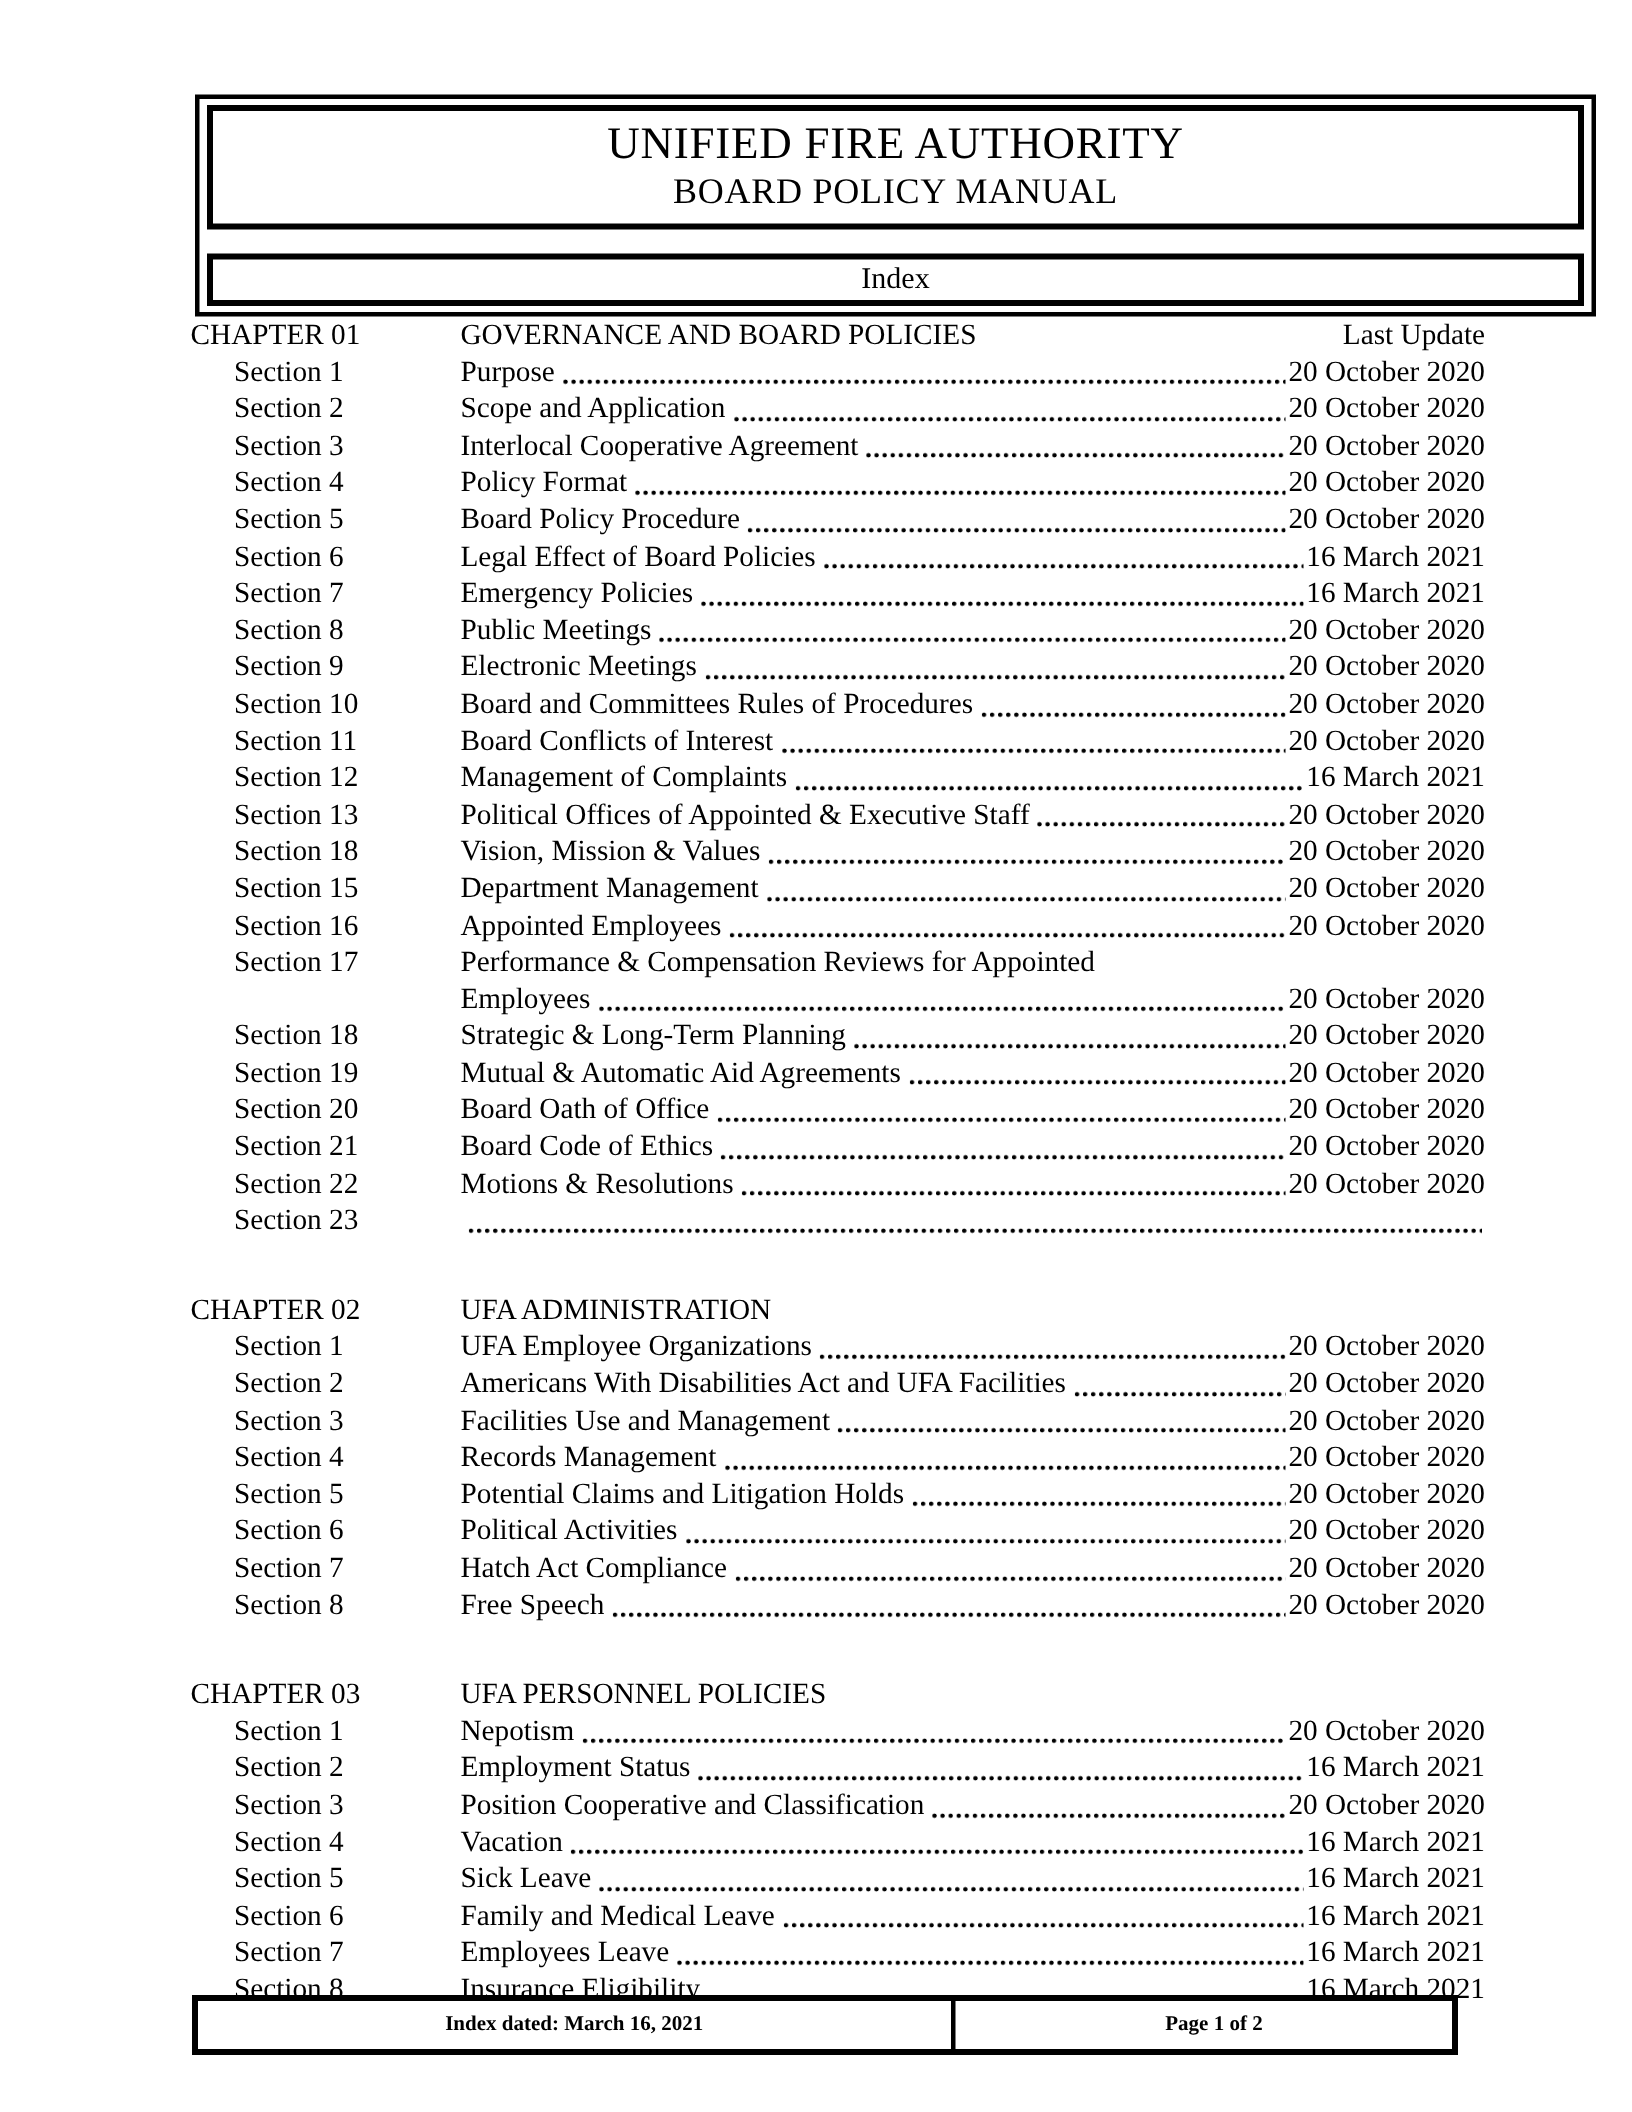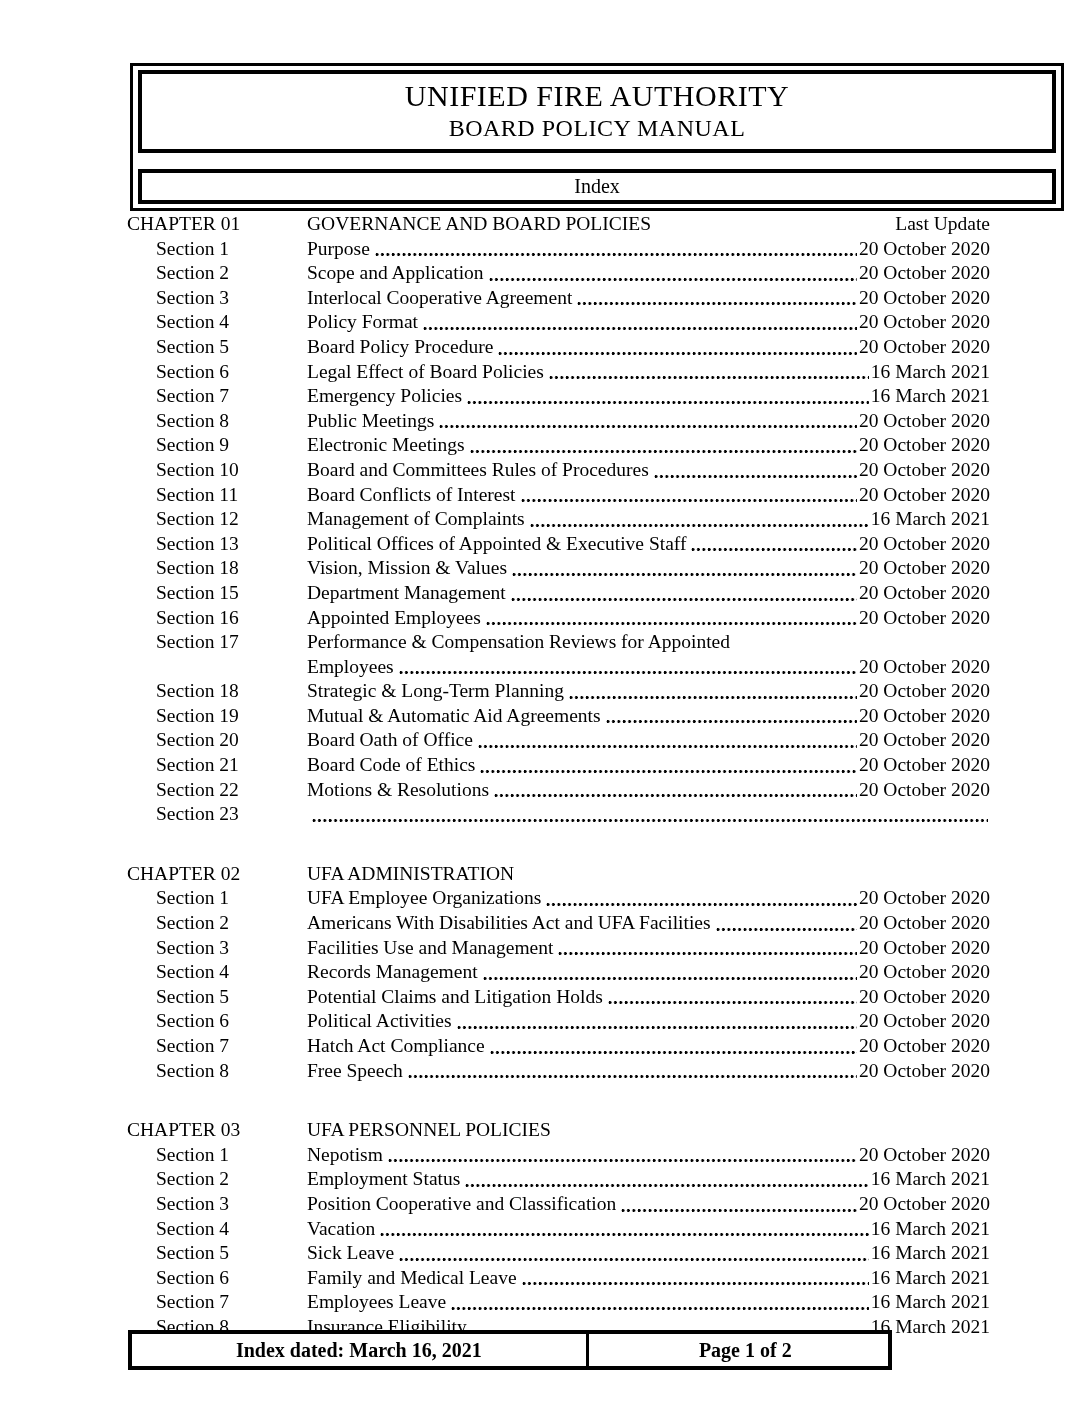--- a/index.html
+++ b/index.html
@@ -99,27 +99,27 @@
   .date-cell {
     flex: 0 0 auto;
     text-align: right;
   }
 
   
   .footer-box {
     position: absolute;
     left: 128px;
     top: 1330px;
-    width: 764px;
+    width: 844px;
     height: 40px;
     box-sizing: border-box;
     border: 4px solid #000;
     display: flex;
     font-weight: bold;
-    font-size: 20px;
+    font-size: 14px;
     background: #fff;
   }
   .footer-cell {
     display: flex;
     align-items: center;
     justify-content: center;
   }
   .footer-left {
     flex: 0 0 60%;
     border-right: 3px solid #000;

